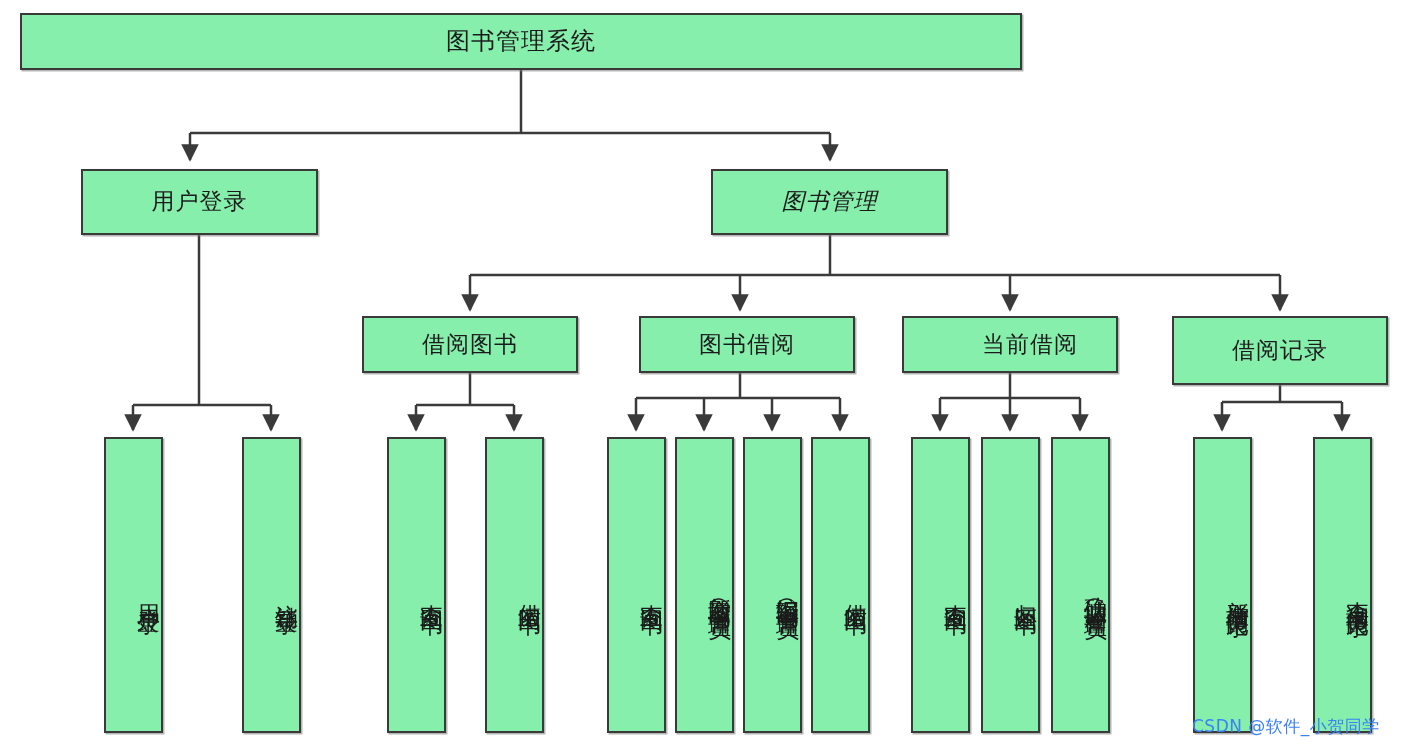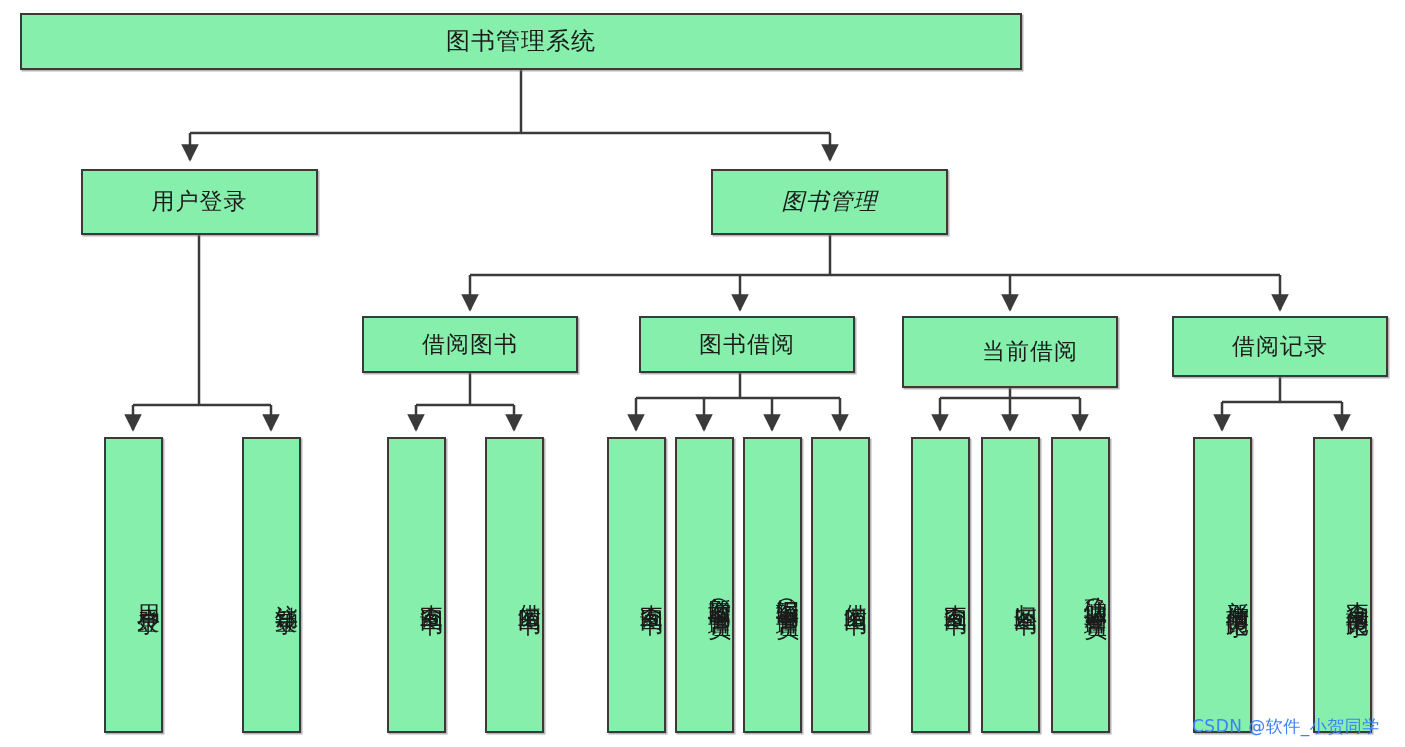--- a/index.html
+++ b/index.html
@@ -134,24 +134,24 @@
   <div class="node horiz" style="left:711px; top:169px; width:237px; height:66px;font-style:italic;">
     <span>图书管理</span>
   </div>
 
   <div class="node horiz" style="left:362px; top:316px; width:216px; height:57px;">
     <span>借阅图书</span>
   </div>
   <div class="node horiz" style="left:632px; top:316px; width:216px; height:57px;margin-left:7px;">
     <span>图书借阅</span>
   </div>
-  <div class="node horiz" style="left:902px; top:316px; width:216px; height:72px;padding-left:40px;">
+  <div class="node horiz" style="left:902px; top:316px; width:216px; height:57px;padding-left:40px;">
     <span>当前借阅</span>
   </div>
-  <div class="node horiz" style="left:1172px; top:316px; width:216px; height:61px;">
+  <div class="node horiz" style="left:1172px; top:316px; width:216px; height:69px;">
     <span>借阅记录</span>
   </div>
 
   <div class="node vert" style="left:104px; top:437px; width:59px; height:296px;">
     <span class="vtext">用户登录</span>
   </div>
   <div class="node vert" style="left:242px; top:437px; width:59px; height:296px;">
     <span class="vtext">注销登录</span>
   </div>
 

